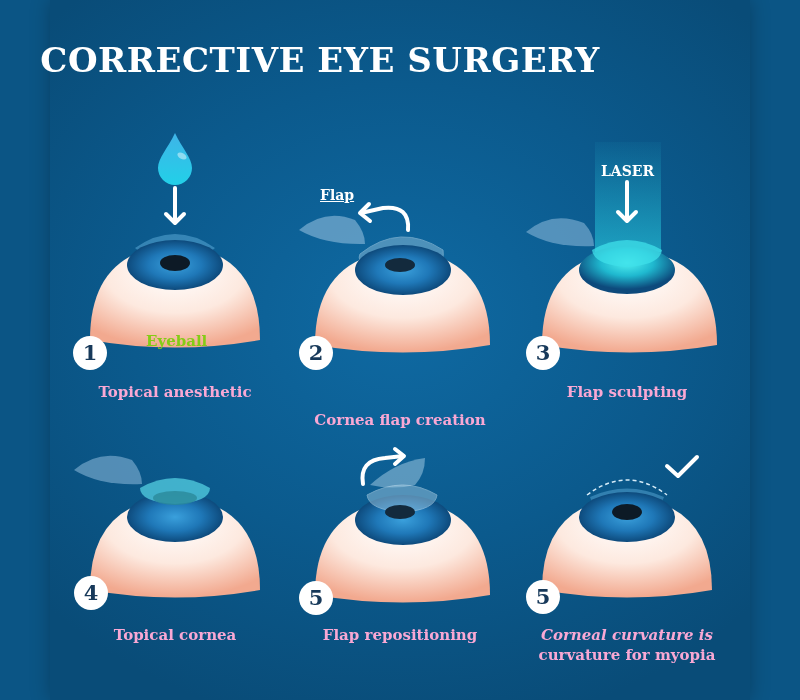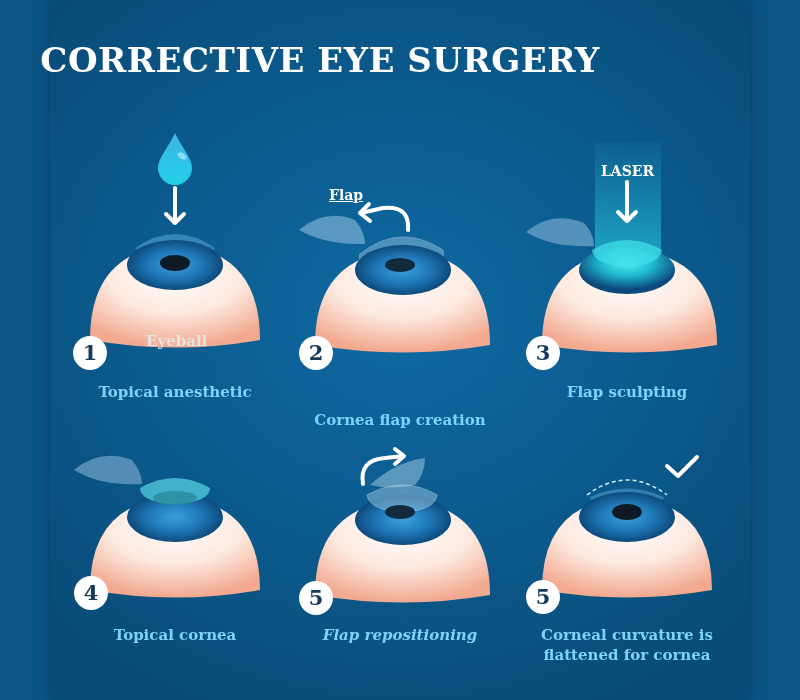--- a/index.html
+++ b/index.html
@@ -21,30 +21,30 @@
     }
     .step { position: absolute; width: 230px; height: 300px; }
     .step svg { position: absolute; left: 0; top: 0; overflow: visible; }
     .badge {
       position: absolute; width: 34px; height: 34px; border-radius: 50%;
       background: #ffffff; color: #17395a; font-weight: bold; font-size: 21px;
       text-align: center; line-height: 34px;
       font-family: "DejaVu Serif", "Liberation Serif", serif;
     }
     .caption {
-      position: absolute; width: 230px; text-align: center; color: #7dd3fc;
+      position: absolute; width: 230px; text-align: center; color: #f9a8d4;
       font-weight: bold; font-size: 15px; line-height: 20px;
       font-family: "DejaVu Serif", "Liberation Serif", serif;
     }
     .tag {
       position: absolute; color: #ffffff; font-weight: bold; font-size: 14px;
       font-family: "DejaVu Serif", "Liberation Serif", serif;
     }
     .eyeball-label {
-      position: absolute; color: #e5e5e5; font-weight: bold; font-size: 15px;
+      position: absolute; color: #84cc16; font-weight: bold; font-size: 15px;
       font-family: "DejaVu Serif", "Liberation Serif", serif;
     }
   </style>
 </head>
 <body>
 
 <div class="panel"></div>
 
 <div class="title">CORRECTIVE EYE SURGERY</div>
 
@@ -110,21 +110,21 @@
     </g>
 
     <path d="M14 110 Q40 88 70 100 Q80 112 80 124 Q40 125 14 110 Z" fill="#8fbcdc" opacity="0.6"></path>
 
     <path d="M75 134 Q115 102 158 130 Q160 142 150 148 Q115 150 80 148 Q72 140 75 134 Z" fill="#9cc7e0" opacity="0.45" stroke="#d0e8f5" stroke-width="1"></path>
 
     <path d="M30 225 Q30 135 118 130 Q205 135 205 225 Q118 240 30 225 Z" fill="url(#ballGrad)"></path>
     <ellipse cx="118" cy="150" rx="48" ry="25" fill="url(#irisGrad)"></ellipse>
     <ellipse cx="115" cy="145" rx="15" ry="7" fill="#132a3d"></ellipse>
   </svg>
-  <div class="tag" style="left:44px; top:67px;text-decoration:underline;">Flap</div>
+  <div class="tag" style="left:35px; top:67px;text-decoration:underline;">Flap</div>
   <div class="badge" style="left:14px; top:216px;">2</div>
   <div class="caption" style="left:0; top:262px;margin-top:28px;">Cornea flap creation</div>
 </div>
 
 <div class="step" style="left:512px; top:120px;">
   <svg width="230" height="300">
 
     <rect x="83" y="22" width="66" height="110" fill="url(#beamGrad)"></rect>
 
     <g stroke="#ffffff" stroke-width="4" fill="none" stroke-linecap="round" stroke-linejoin="round">
@@ -161,30 +161,30 @@
       <path d="M78 44 Q74 20 100 18 L118 16"></path>
       <polyline points="110,9 119,16 110,24"></polyline>
     </g>
     <path d="M85 45 Q110 22 140 18 Q140 34 130 45 Q108 50 85 45 Z" fill="#9cc7e0" opacity="0.55"></path>
     <path d="M30 155 Q30 65 118 60 Q205 65 205 155 Q118 170 30 155 Z" fill="url(#ballGrad)"></path>
     <ellipse cx="118" cy="80" rx="48" ry="25" fill="url(#irisGrad)"></ellipse>
     <path d="M82 55 Q118 35 152 55 Q150 70 118 72 Q84 70 82 55 Z" fill="#9cc7e0" opacity="0.5" stroke="#d0e8f5" stroke-width="1"></path>
     <ellipse cx="115" cy="72" rx="15" ry="7" fill="#132a3d"></ellipse>
   </svg>
   <div class="badge" style="left:14px; top:141px;">5</div>
-  <div class="caption" style="left:0; top:185px;font-style:italic;">Flap repositioning</div>
+  <div class="caption" style="left:0; top:185px;">Flap repositioning</div>
 </div>
 
 <div class="step" style="left:512px; top:440px;">
   <svg width="230" height="260">
     <g stroke="#ffffff" stroke-width="4" fill="none" stroke-linecap="round" stroke-linejoin="round">
       <polyline points="155,26 166,36 185,17"></polyline>
     </g>
     <path d="M75 55 Q115 25 155 55" fill="none" stroke="#d6ecf8" stroke-width="1.5" stroke-dasharray="4 3"></path>
     <path d="M78 57 Q115 40 152 57 L150 62 Q115 50 80 62 Z" fill="#5aa8d6" opacity="0.5"></path>
     <path d="M30 150 Q30 62 115 57 Q200 62 200 150 Q115 165 30 150 Z" fill="url(#ballGrad)"></path>
     <ellipse cx="115" cy="77" rx="48" ry="25" fill="url(#irisGrad)"></ellipse>
     <ellipse cx="115" cy="72" rx="15" ry="8" fill="#0d1a26"></ellipse>
   </svg>
   <div class="badge" style="left:14px; top:140px;">5</div>
-  <div class="caption" style="left:0; top:185px;">Corneal curvature is</div>
-  <div class="caption" style="left:0; top:205px;">flattened for cornea</div>
+  <div class="caption" style="left:0; top:185px;font-style:italic;">Corneal curvature is</div>
+  <div class="caption" style="left:0; top:205px;">curvature for myopia</div>
 </div>
 
 </body></html>

